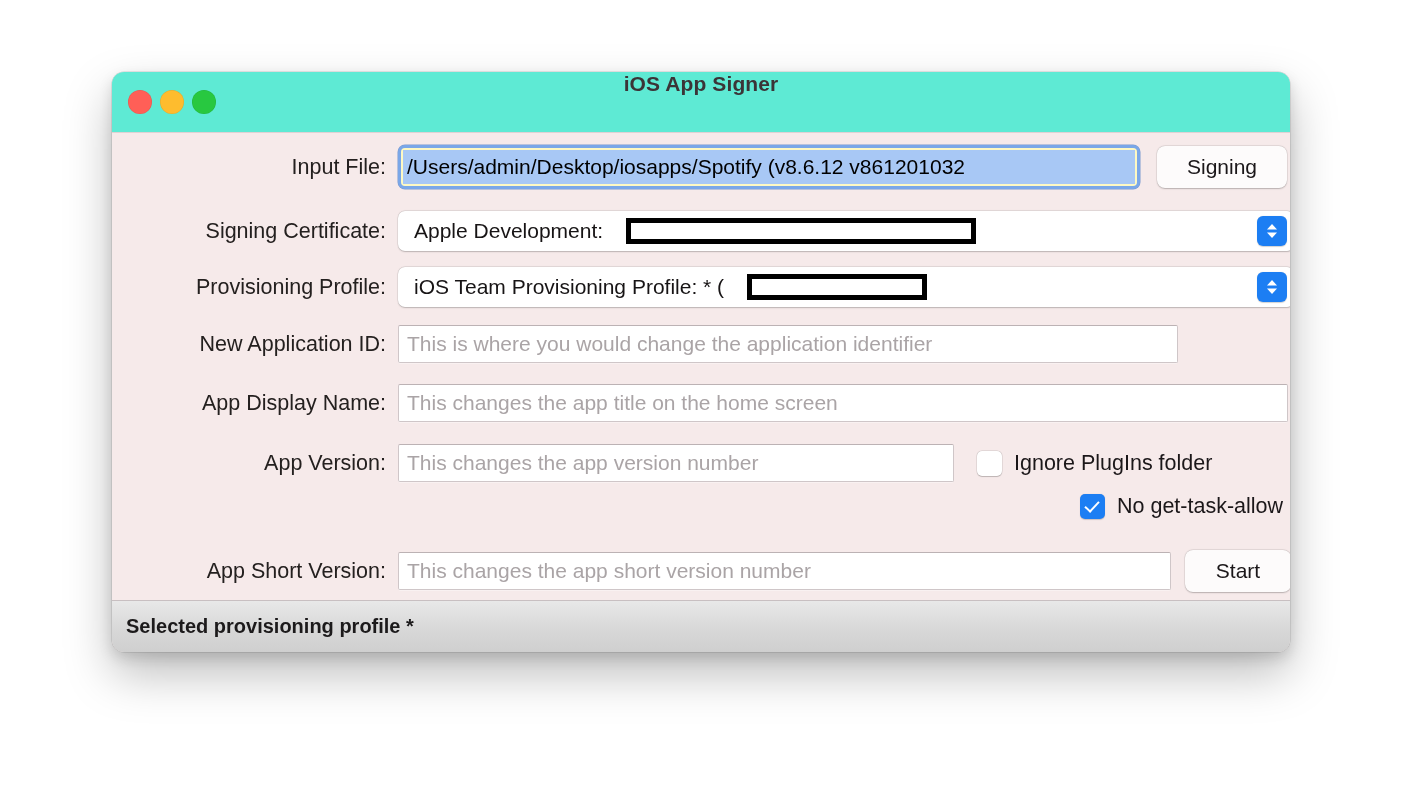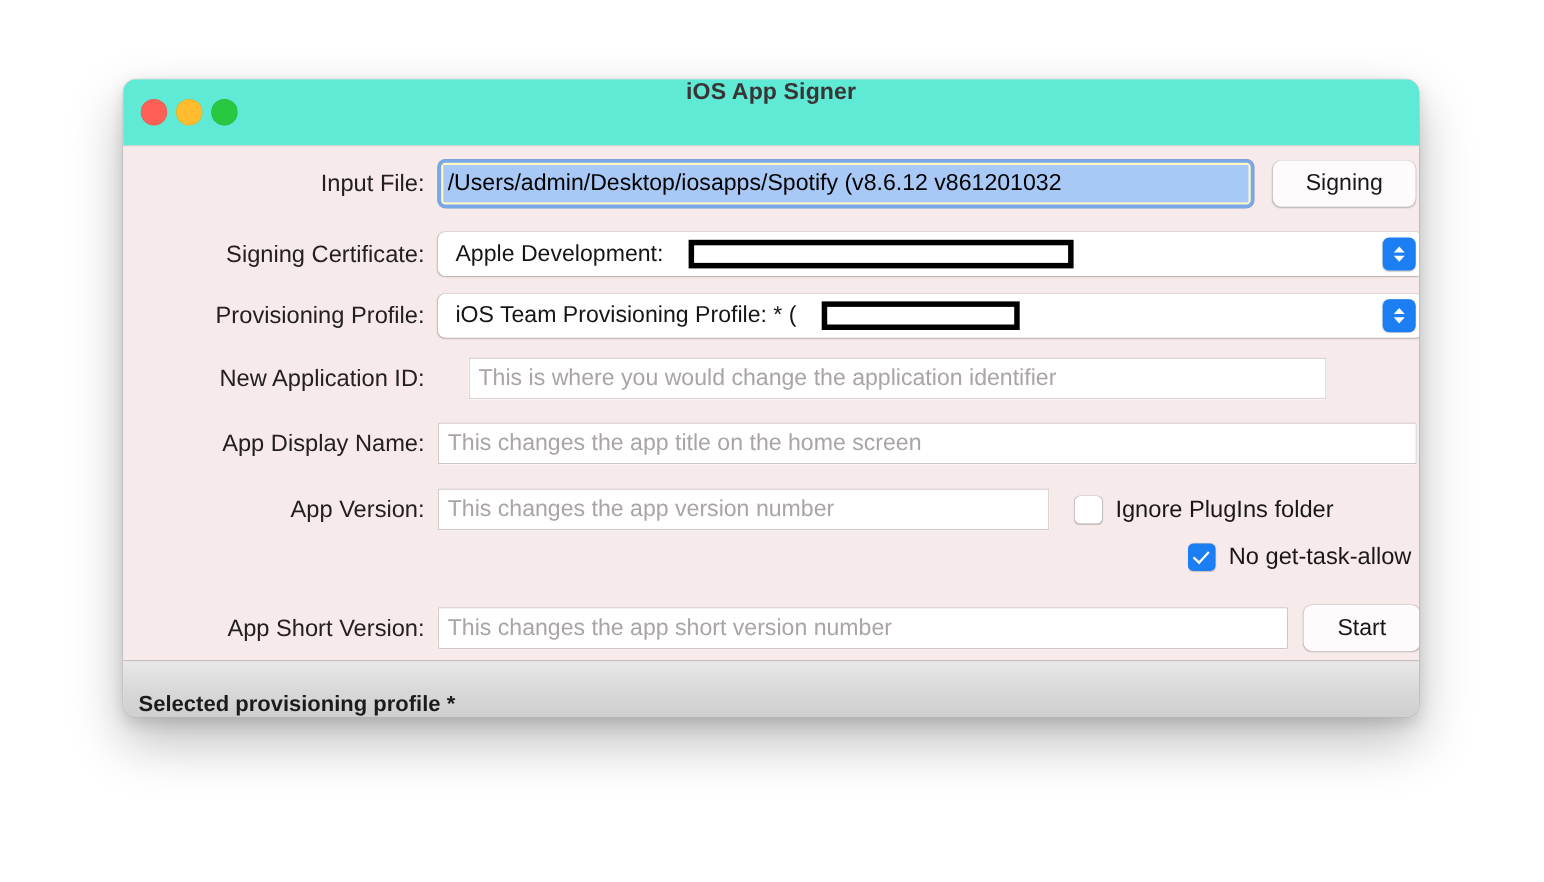--- a/index.html
+++ b/index.html
@@ -256,21 +256,21 @@
     white-space: nowrap;
   }
 
   
   .statusbar {
     flex: 0 0 52px;
     height: 52px;
     background: linear-gradient(to bottom, #e8e8e8 0%, #d8d8d8 55%, #cfcfcf 100%);
     border-top: 1px solid #c8bfc1;
     display: flex;
-    align-items: flex-end;
+    align-items: center;
     padding-left: 14px;
     box-sizing: border-box;
   }
   .status-text {
     font-size: 20px;
     font-weight: bold;
     color: #1c1a1b;
     white-space: nowrap;
   }
 </style>
@@ -333,21 +333,21 @@
             <span class="popup-arrow">
               <svg width="14" height="18" viewBox="0 0 14 18" aria-hidden="true">
                 <path d="M7 2 L12 7.5 L2 7.5 Z" fill="#ffffff"></path>
                 <path d="M7 16 L12 10.5 L2 10.5 Z" fill="#ffffff"></path>
               </svg>
             </span>
           </div>
         </div>
       </div>
 
-      <div class="row" style="top: 192px; gap: 28px;">
+      <div class="row" style="top: 192px;">
         <div class="label">New Application ID:</div>
         <div class="field-area">
           <div class="textfield" style="width: 780px;">This is where you would change the application identifier</div>
         </div>
       </div>
 
       <div class="row" style="top: 251px;">
         <div class="label">App Display Name:</div>
         <div class="field-area">
           <div class="textfield" style="width: 890px;">This changes the app title on the home screen</div>

